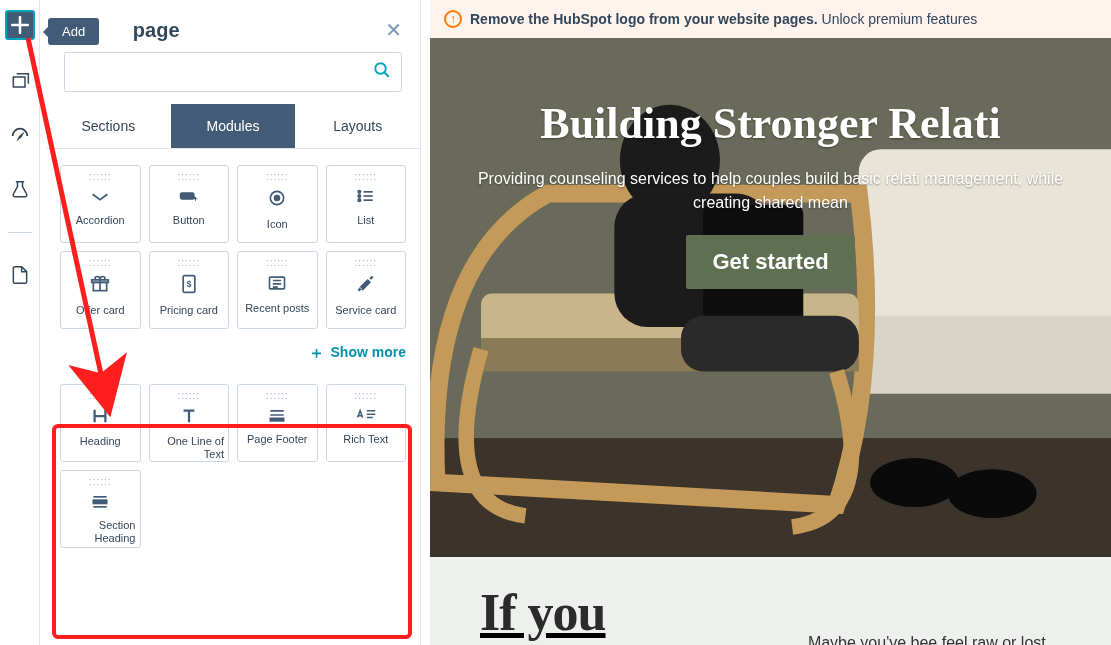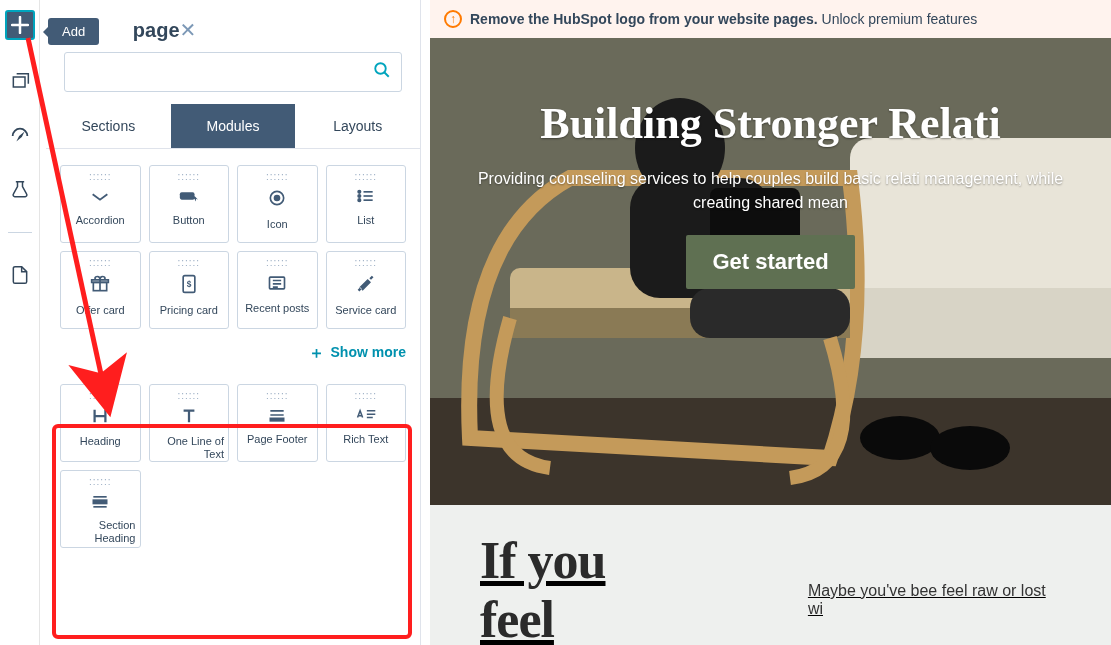--- a/index.html
+++ b/index.html
@@ -6,21 +6,21 @@
   body { font-family: -apple-system, BlinkMacSystemFont, "Segoe UI", Helvetica, Arial, sans-serif; width: 1111px; height: 645px; overflow: hidden; position: relative; background: #fff; }
   
   .left-rail { position: absolute; left: 0; top: 0; width: 40px; height: 100%; background: #fff; border-right: 1px solid #e5e5e5; display: flex; flex-direction: column; align-items: center; padding-top: 10px; gap: 30px; }
   .left-rail .rail-icon { width: 24px; height: 24px; display: flex; align-items: center; justify-content: center; color: #33475b; }
   .add-btn { width: 30px; height: 30px; background: #425b76; border: 2px solid #00a4bd; border-radius: 3px; display: flex; align-items: center; justify-content: center; color: #fff; font-size: 22px; cursor: pointer; }
   .add-tooltip { position: absolute; left: 48px; top: 18px; background: #425b76; color: #fff; font-size: 13px; padding: 6px 14px; border-radius: 3px; z-index: 30; }
   .add-tooltip::before { content:""; position:absolute; left:-5px; top:50%; transform:translateY(-50%); border-top:5px solid transparent; border-bottom:5px solid transparent; border-right:5px solid #425b76; }
   .rail-divider { width: 24px; height: 1px; background: #cbd6e2; }
   
   .panel { position: absolute; left: 46px; top: 0; width: 375px; height: 100%; background: #fff; border-right: 1px solid #dfe3eb; }
-  .panel-header { display:flex; align-items:center; padding: 18px 18px 10px 18px; }
+  .panel-header { display:flex; align-items:center; justify-content:space-between; padding: 18px 18px 10px 18px; }
   .panel-title { font-size: 20px; font-weight: 600; color: #33475b; }
   .panel-close { font-size: 20px; color: #7c98b6; cursor:pointer; }
   
   .search-wrap { padding: 0 18px 12px 18px; }
   .search-box { display:flex; align-items:center; border: 1px solid #cbd6e2; border-radius: 3px; height: 40px; padding: 0 10px; }
   .search-input { flex:1; border:none; outline:none; font-size:14px; }
   .search-icon { color:#00a4bd; font-size:20px; }
   
   .tabs { display:flex; border-bottom:1px solid #dfe3eb; }
   .tab { flex:1; text-align:center; padding: 14px 0; font-size:14px; color:#33475b; cursor:pointer; }
@@ -42,21 +42,21 @@
   .chevron-down { color:#00a4bd; }
   
   .red-box { position:absolute; left:52px; top:424px; width:360px; height:215px; border:4px solid #ff1e1e; border-radius:6px; pointer-events:none; z-index:20;}
   
   
   .preview { position:absolute; left:430px; top:0; width:681px; height:100%; overflow:hidden; }
   .banner { background:#fff3ee; height:38px; display:flex; align-items:center; gap:8px; padding: 0 14px; font-size:14px; color:#33475b; }
   .banner-icon { width:18px; height:18px; border-radius:50%; border:2px solid #ff7a00; display:inline-flex; align-items:center; justify-content:center; color:#ff7a00; font-weight:bold; font-size:12px;}
   .banner strong { font-weight:700; }
   
-  .hero { position:relative; height:467px; background:#4a4a40; background-image: linear-gradient(rgba(30,30,24,0.15), rgba(30,30,24,0.15)); overflow:hidden;}
+  .hero { position:relative; height:519px; background:#4a4a40; background-image: linear-gradient(rgba(30,30,24,0.15), rgba(30,30,24,0.15)); overflow:hidden;}
   .hero svg.bg { position:absolute; inset:0; width:100%; height:100%; }
   .hero-content { position:absolute; top:60px; left:0; right:0; text-align:center; color:#fff; padding: 0 40px;}
   .hero-title { font-family: Georgia, 'Times New Roman', serif; font-size:44px; font-weight:700; text-shadow:0 1px 2px rgba(0,0,0,0.4);}
   .hero-sub { font-size:16px; margin-top:18px; line-height:1.5; text-shadow:0 1px 2px rgba(0,0,0,0.4);}
   .hero-btn { display:inline-block; margin-top:20px; background:#5f7052; color:#fff; padding:14px 26px; border-radius:2px; font-size:22px; font-weight:600;text-align:center;}
   
   .section2 { background:#eef0ee; height:140px; display:flex; align-items:center; padding: 30px 50px 0 50px; gap:120px;text-decoration:underline;}
   .big-serif { font-family: Georgia, serif; font-size:52px; font-weight:800; color:#2b2b2b; letter-spacing:-1px;}
   .desc-text { font-size:16px; color:#333; margin-top:20px;}
   

